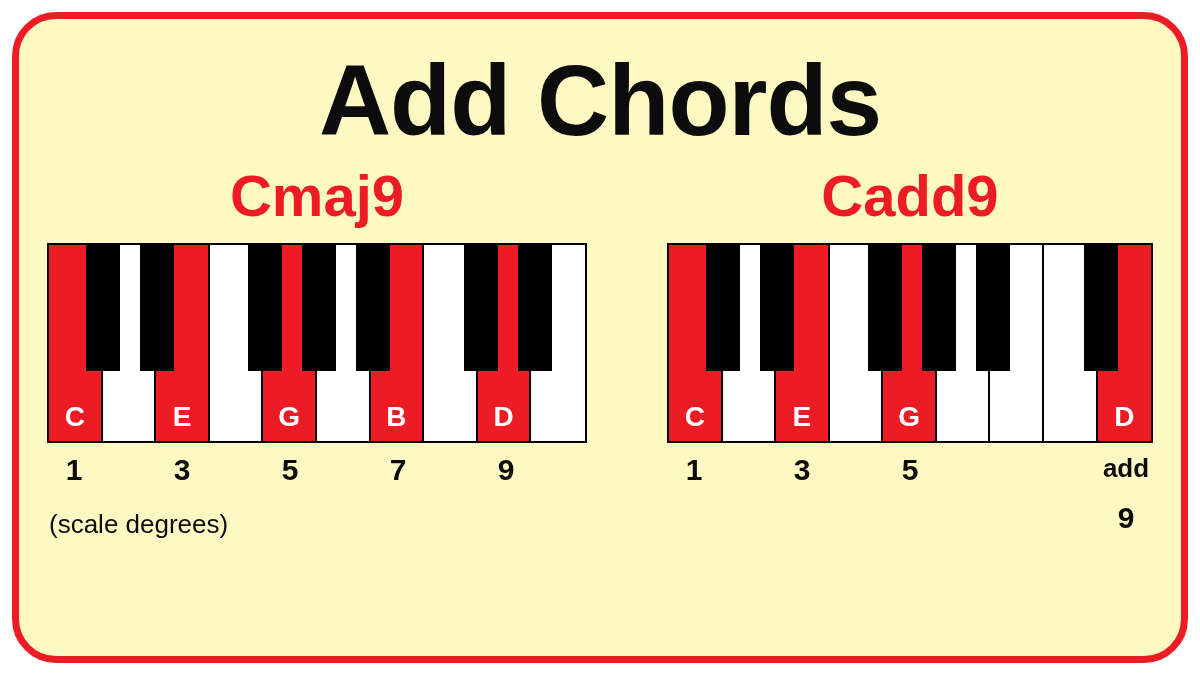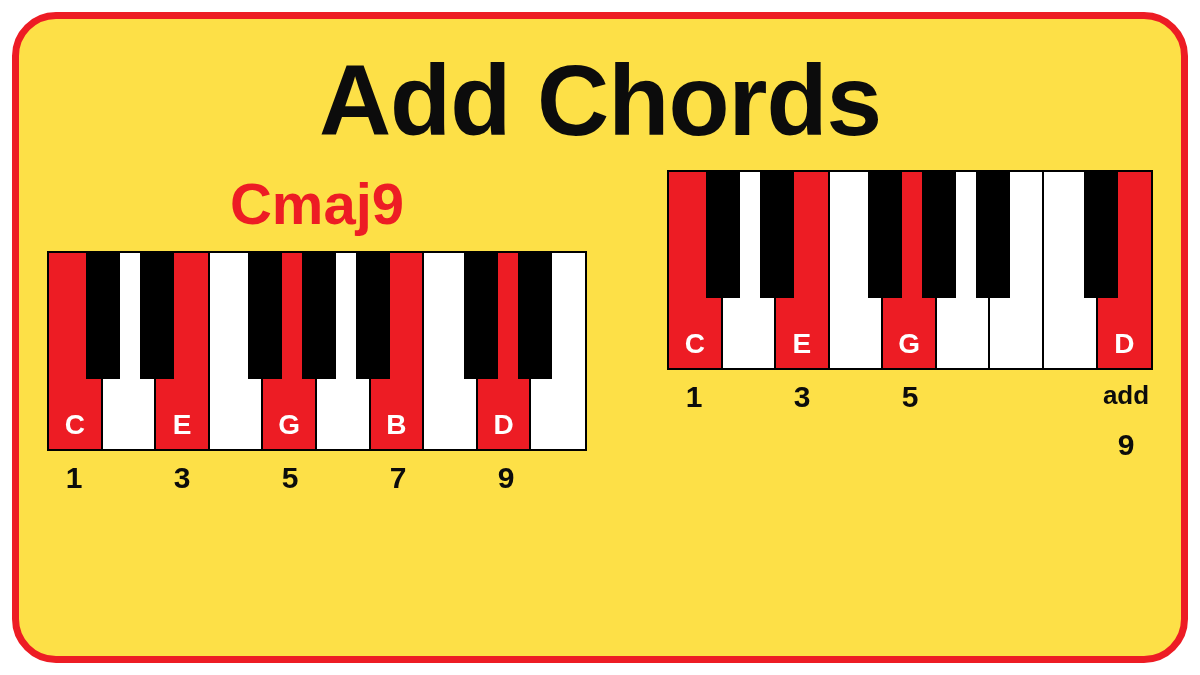--- a/index.html
+++ b/index.html
@@ -8,35 +8,35 @@
     font-family: "Segoe UI", "Helvetica Neue", Arial, sans-serif;
     background: #fff;
     position: relative;
   }
   .frame {
     position: absolute;
     left: 12px; top: 12px;
     width: 1176px; height: 651px;
     border: 7px solid #ed1c24;
     border-radius: 44px;
-    background: #fde047;
+    background: #fef9c3;
   }
   .title {
     text-align: center;
     font-weight: 800;
     font-size: 100px;
     color: #0c0c0c;
     margin-top: 24px;
     letter-spacing: -1px;
   }
   .row {
     display: flex;
     justify-content: center;
     gap: 80px;
-    margin-top: 12px;
+    margin-top: 4px;
   }
   .chord {
     display: flex;
     flex-direction: column;
     align-items: center;
   }
   .chord-name {
     color: #ed1c24;
     font-weight: 700;
     font-size: 58px;
@@ -164,23 +164,25 @@
         <div class="deg"></div>
         <div class="deg">3</div>
         <div class="deg"></div>
         <div class="deg">5</div>
         <div class="deg"></div>
         <div class="deg">7</div>
         <div class="deg"></div>
         <div class="deg">9</div>
         <div class="deg"></div>
       </div>
+      <div class="footnote">(scale degrees)</div>
     </div>
 
     <div class="chord">
+      <div class="chord-name">Cadd9</div>
       <div class="keyboard" style="width:486px;">
         <div class="whites">
           <div class="white hl">
               <span class="note">C</span>
             </div>
           <div class="white"></div>
           <div class="white hl">
               <span class="note">E</span>
             </div>
           <div class="white"></div>

